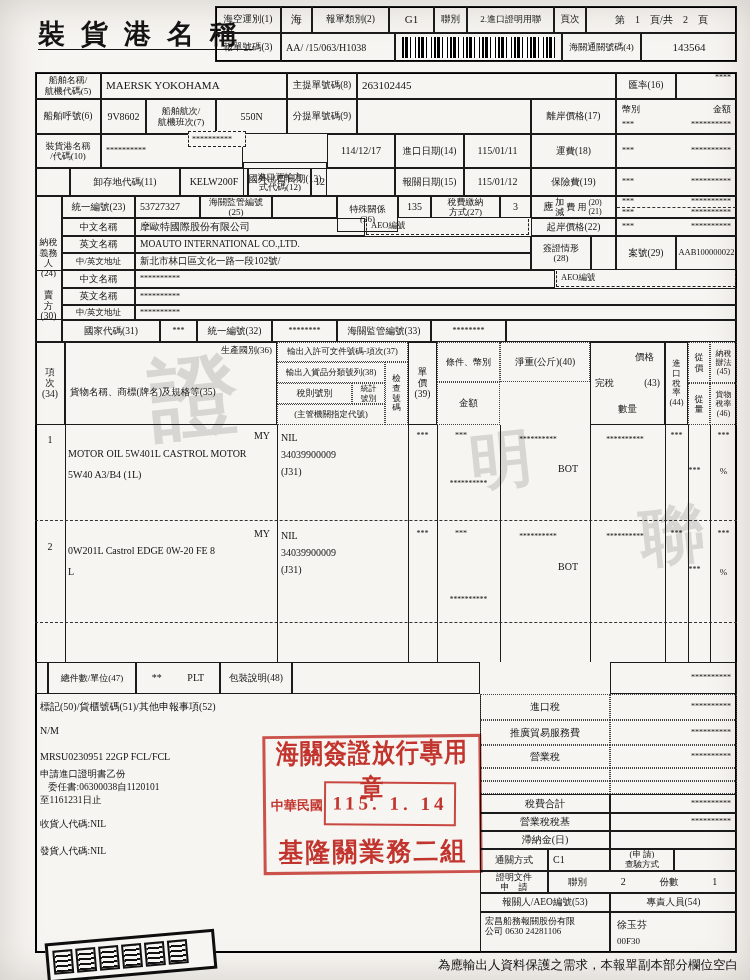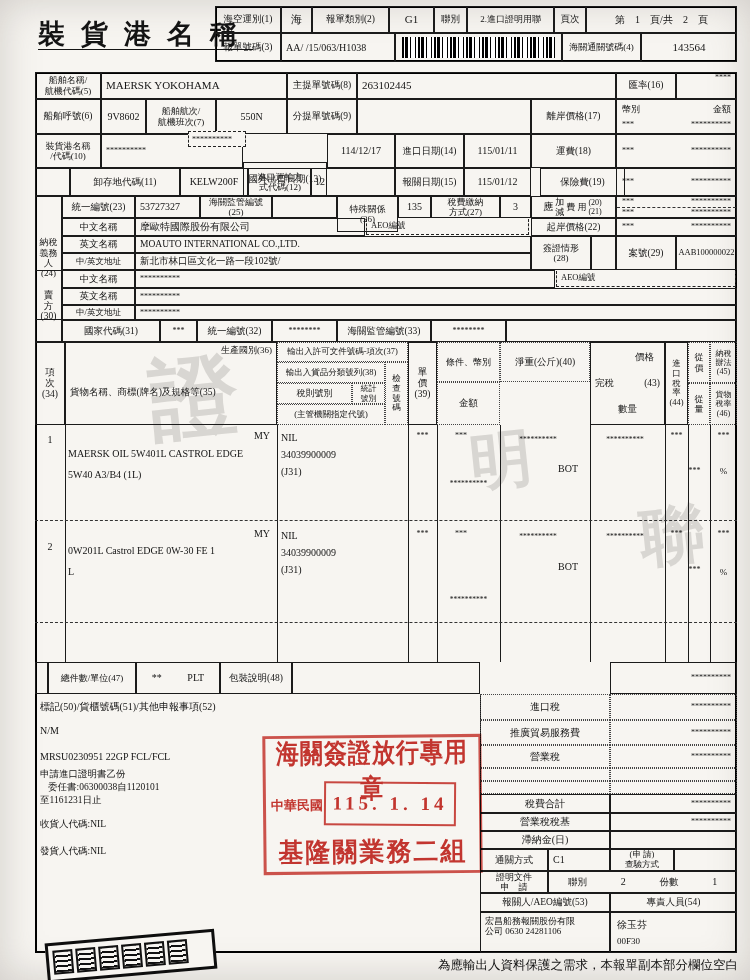--- a/index.html
+++ b/index.html
@@ -104,21 +104,21 @@
   </div>
 
   <div class="c" style="left:35px;top:168px;width:35px;height:28px;"></div>
   <div class="c fs95" style="left:70px;top:168px;width:110px;height:28px;">卸存地代碼(11)</div>
   <div class="c fs10" style="left:180px;top:168px;width:68px;height:28px;">KELW200F</div>
   <div class="c fs9" style="left:248px;top:168px;width:64px;height:28px;">進口運輸方
 式代碼(12)</div>
   <div class="c l fs10" style="left:310px;top:168px;width:85px;height:28px;">12</div>
   <div class="c fs95" style="left:395px;top:168px;width:69px;height:28px;">報關日期(15)</div>
   <div class="c fs10" style="left:464px;top:168px;width:67px;height:28px;">115/01/12</div>
-  <div class="c fs95" style="left:531px;top:168px;width:85px;height:28px;margin-left:9px;">保險費(19)</div>
+  <div class="c fs95" style="left:531px;top:168px;width:85px;height:28px;">保險費(19)</div>
   <div class="c pair" style="left:616px;top:168px;width:121px;height:28px;">
     <span class="fs8">***</span><span class="fs8">**********</span>
   </div>
 
   <div class="c fs9" style="left:35px;top:196px;width:27px;height:124px;">納稅
 義務
 人
 (24)</div>
   <div class="c fs95" style="left:62px;top:196px;width:73px;height:22px;">統一編號(23)</div>
   <div class="c l fs10" style="left:135px;top:196px;width:65px;height:22px;">53727327</div>
@@ -228,39 +228,39 @@
   <div class="vl" style="left:500px;top:425px;height:237px;"></div>
   <div class="vl" style="left:590px;top:425px;height:237px;"></div>
   <div class="vl" style="left:665px;top:425px;height:237px;"></div>
   <div class="vl" style="left:688px;top:425px;height:237px;"></div>
   <div class="vl" style="left:710px;top:425px;height:237px;"></div>
   <div class="dh" style="left:35px;top:520px;width:702px;"></div>
   <div class="dh" style="left:35px;top:622px;width:702px;"></div>
 
   <div class="txt fs10" style="left:38px;top:433px;width:24px;text-align:center;">1</div>
   <div class="txt fs10" style="left:200px;top:429px;width:70px;text-align:right;">MY</div>
-  <div class="txt fs10" style="left:68px;top:443px;width:205px;line-height:21px;">MAERSK OIL 5W401L CASTROL EDGE
+  <div class="txt fs10" style="left:68px;top:443px;width:205px;line-height:21px;">MOTOR OIL 5W401L CASTROL MOTOR
 5W40 A3/B4 (1L)</div>
   <div class="txt fs10" style="left:281px;top:429px;width:124px;line-height:17px;">NIL
 34039900009
 (J31)</div>
   <div class="txt fs8" style="left:408px;top:431px;width:29px;text-align:center;">***</div>
   <div class="txt fs8" style="left:440px;top:431px;width:42px;text-align:center;">***</div>
   <div class="txt" style="left:437px;top:479px;width:63px;text-align:center;font-size:7.5px;">**********</div>
   <div class="txt" style="left:503px;top:435px;width:70px;text-align:center;font-size:7.5px;">**********</div>
   <div class="txt fs10" style="left:500px;top:462px;width:78px;text-align:right;">BOT</div>
   <div class="txt" style="left:592px;top:435px;width:66px;text-align:center;font-size:7.5px;">**********</div>
   <div class="txt fs8" style="left:665px;top:431px;width:23px;text-align:center;">***</div>
   <div class="txt fs8" style="left:682px;top:466px;width:25px;text-align:center;">***</div>
   <div class="txt fs8" style="left:710px;top:431px;width:27px;text-align:center;">***</div>
   <div class="txt fs9" style="left:710px;top:466px;width:27px;text-align:center;">%</div>
 
   <div class="txt fs10" style="left:38px;top:540px;width:24px;text-align:center;">2</div>
   <div class="txt fs10" style="left:200px;top:527px;width:70px;text-align:right;">MY</div>
-  <div class="txt fs10" style="left:68px;top:540px;width:205px;line-height:21px;">0W201L Castrol EDGE 0W-30 FE 1
+  <div class="txt fs10" style="left:68px;top:540px;width:205px;line-height:21px;">0W201L Castrol EDGE 0W-20 FE 8
 L</div>
   <div class="txt fs10" style="left:281px;top:527px;width:124px;line-height:17px;">NIL
 34039900009
 (J31)</div>
   <div class="txt fs8" style="left:408px;top:529px;width:29px;text-align:center;">***</div>
   <div class="txt fs8" style="left:440px;top:529px;width:42px;text-align:center;">***</div>
   <div class="txt" style="left:437px;top:595px;width:63px;text-align:center;font-size:7.5px;">**********</div>
   <div class="txt" style="left:503px;top:532px;width:70px;text-align:center;font-size:7.5px;">**********</div>
   <div class="txt fs10" style="left:500px;top:560px;width:78px;text-align:right;">BOT</div>
   <div class="txt" style="left:592px;top:532px;width:66px;text-align:center;font-size:7.5px;">**********</div>

